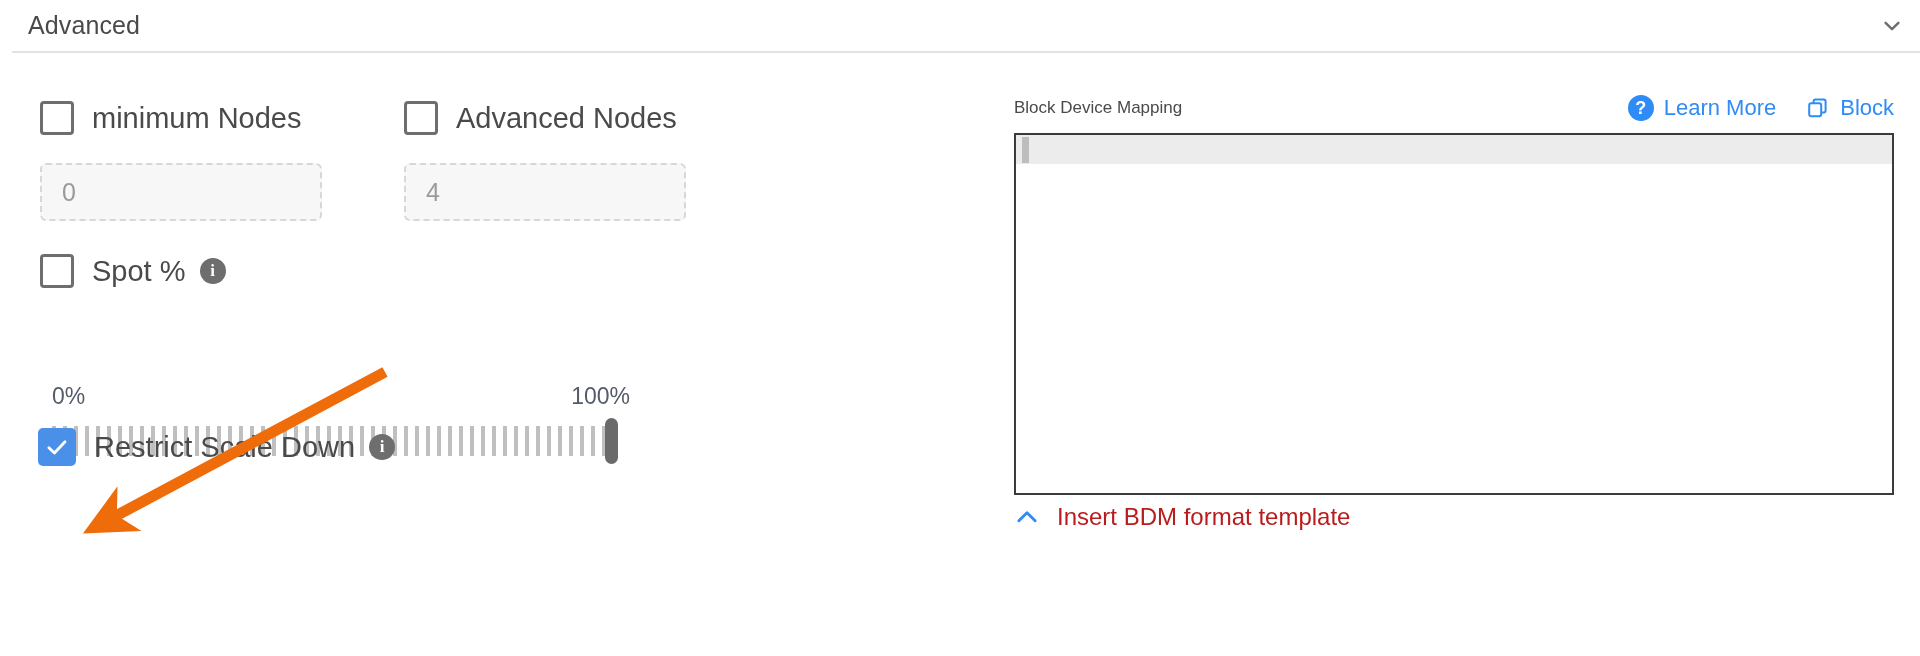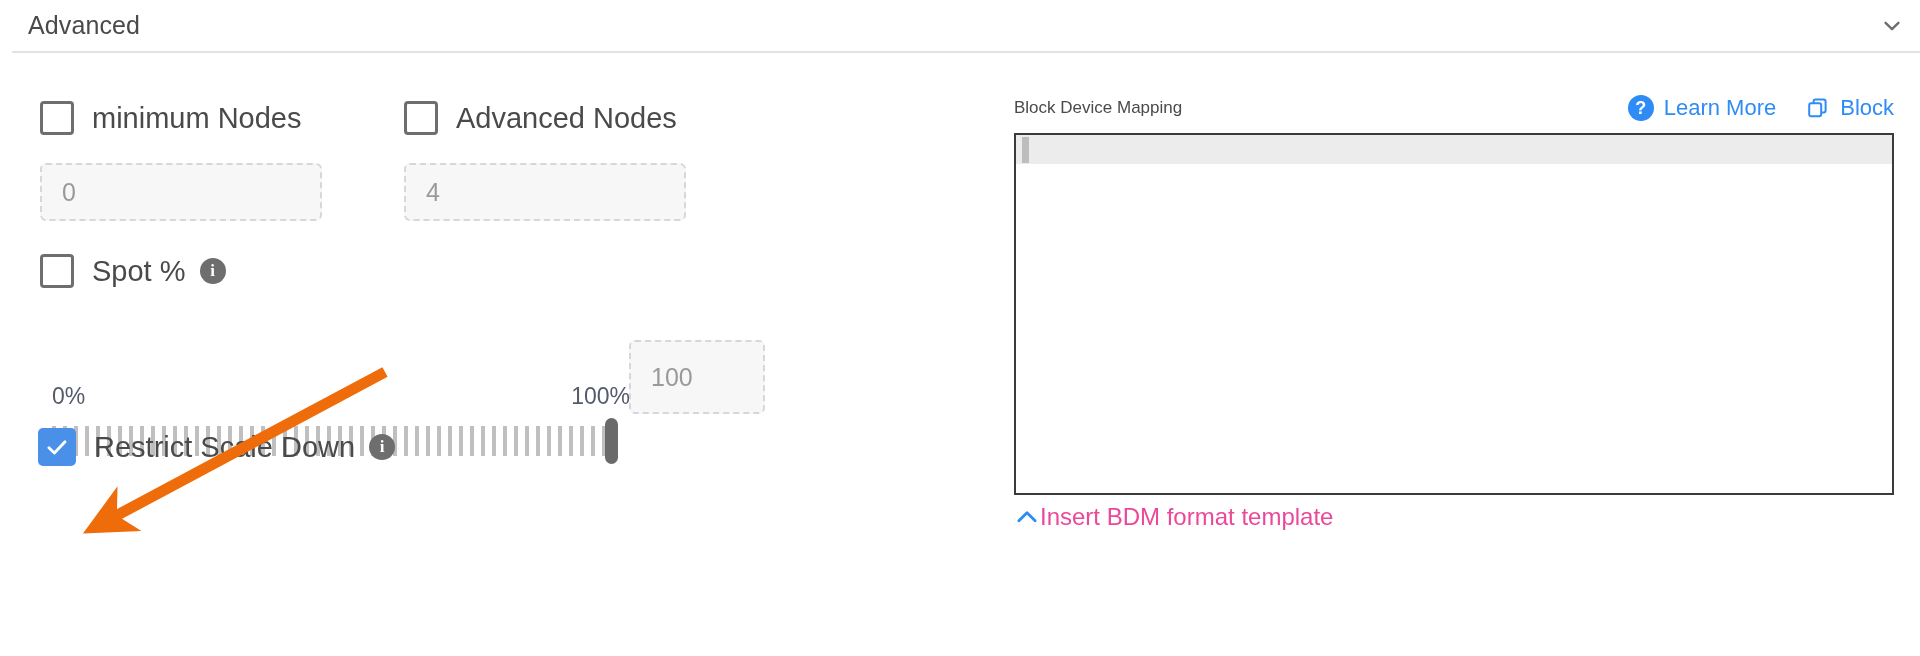--- a/index.html
+++ b/index.html
@@ -200,22 +200,22 @@
     left: 6px; top: 2px;
     width: 7px; height: 26px;
     background: #bdbdbd;
   }
 
   .bdm-footer {
     position: absolute;
     left: 24px; top: 450px;
     display: flex;
     align-items: center;
-    gap: 0;
-    color: #ec4899;
+    gap: 17px;
+    color: #b91c1c;
     font-size: 24px;
     cursor: pointer;
   }
   .chev-up { width: 26px; height: 26px; display:block; }
 
   
   .annot {
     position: absolute;
     left: 0; top: 0;
     width: 1920px; height: 656px;
@@ -255,21 +255,20 @@
       <div class="cb-label">Spot %</div>
       <div class="info-ico">i</div>
     </div>
 
     <div class="slider-wrap">
       <div class="slider-minlabel">0%</div>
       <div class="slider-maxlabel">100%</div>
       <div class="slider-track"></div>
       <div class="slider-thumb"></div>
     </div>
-    <div class="numinput" style="left:629px; top:287px; width:136px; height:74px;">100</div>
 
     <div class="checkrow" style="left:38px; top:375px;">
       <div class="cbox checked">
         <svg viewBox="0 0 24 24">
           <path d="M4.5 12.6 L9.6 17.6 L19.4 7.2" fill="none" stroke="#ffffff" stroke-width="2.6" stroke-linecap="round" stroke-linejoin="round"></path>
         </svg>
       </div>
       <div class="cb-label">Restrict Scale Down</div>
       <div class="info-ico">i</div>
     </div>

